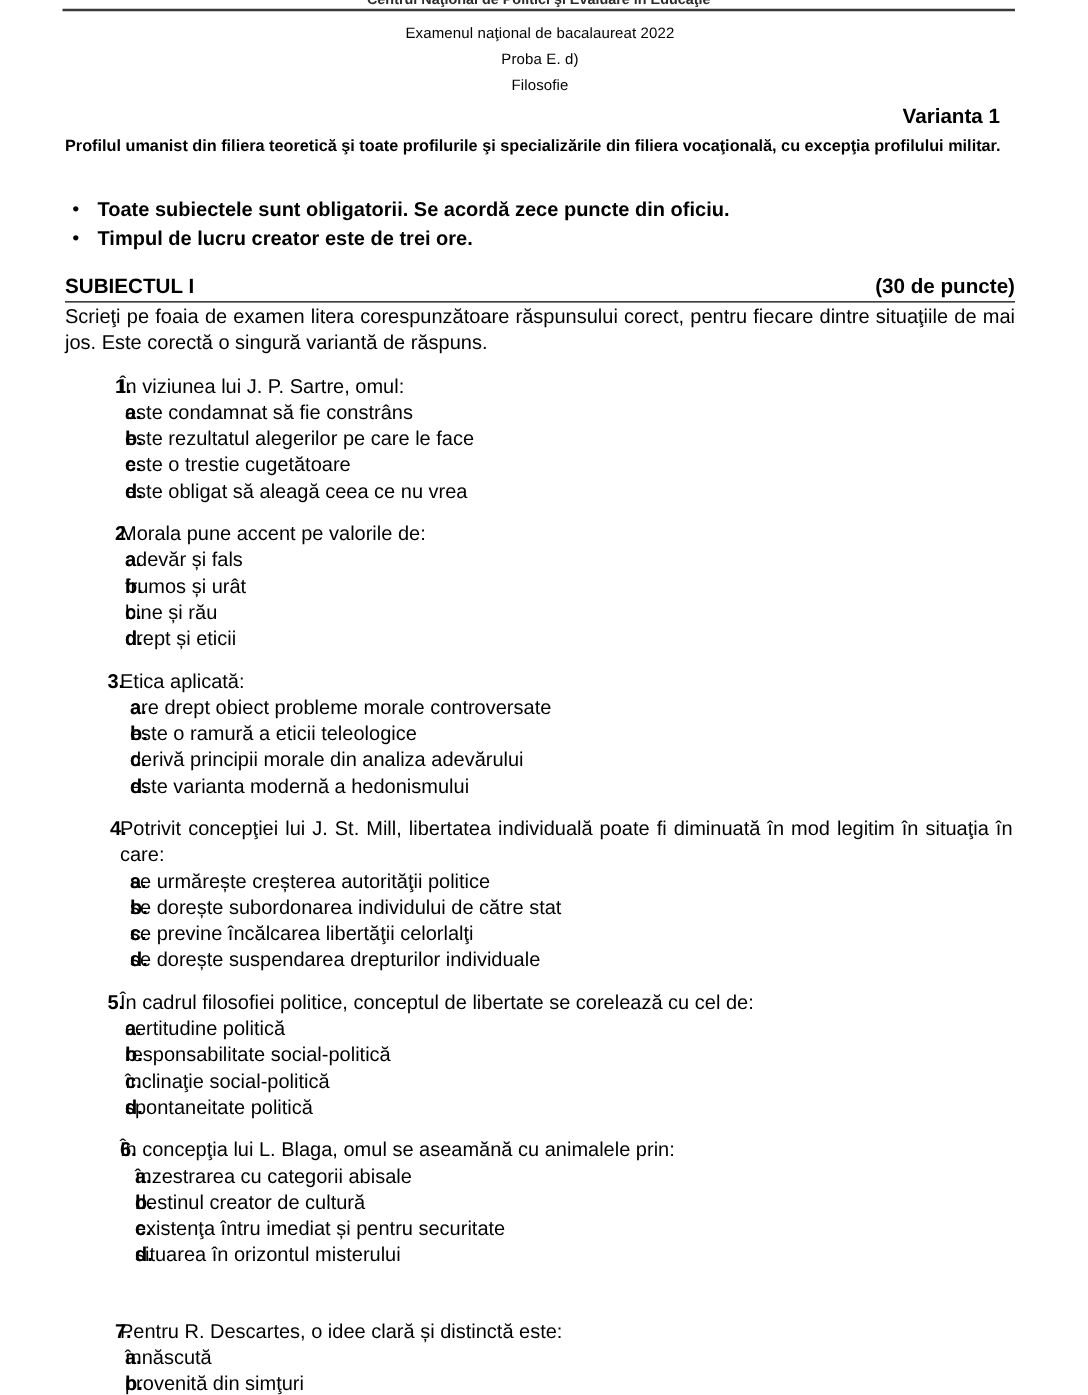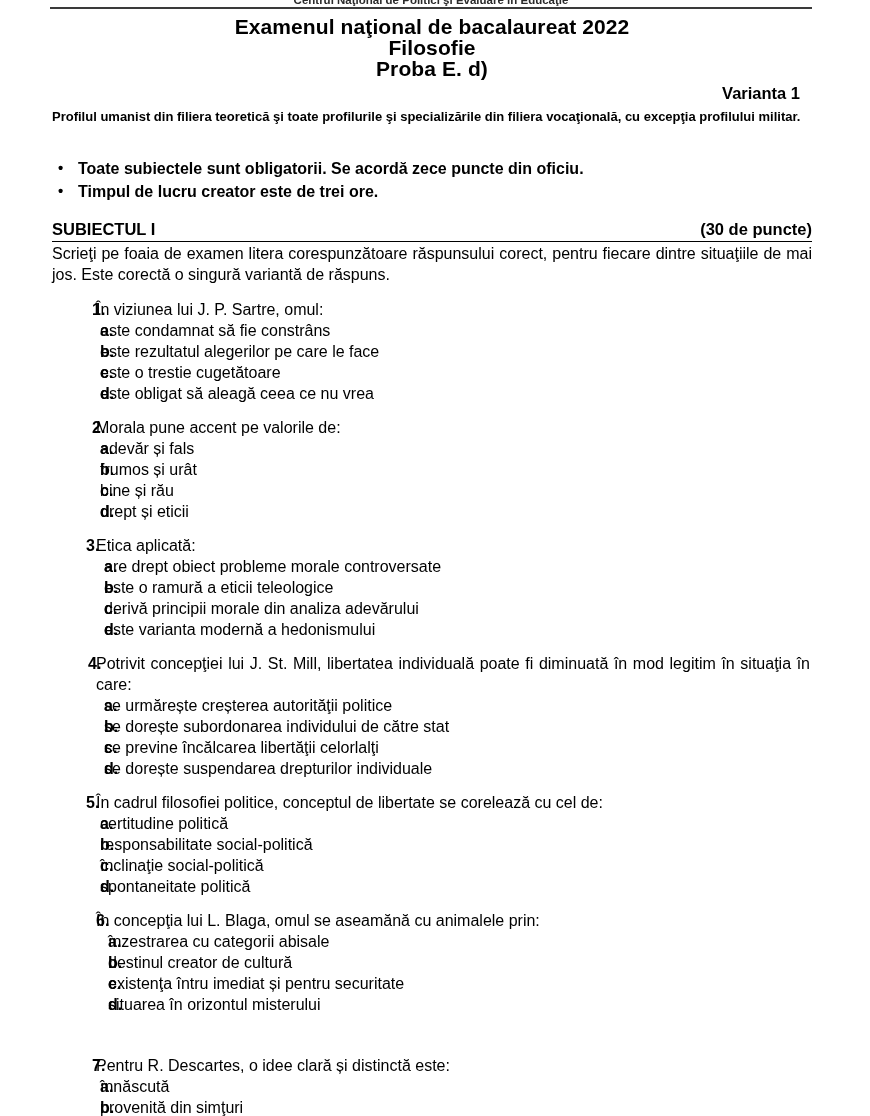--- a/index.html
+++ b/index.html
@@ -49,22 +49,22 @@
     height: 0;
     border-top: 2px solid #3a3a3a;
   }
 
   
   .title-block {
     padding-top: 16px;
     text-align: center;
   }
   .title-line {
-    font-size: 21px;
-    font-weight: bold;
+    font-size: 12px;
+    font-weight: normal;
     line-height: 21px;
     letter-spacing: 0.1px;
   }
 
   .variant-line {
     text-align: right;
     font-size: 16.5px;
     font-weight: bold;
     line-height: 21px;
     margin-top: 4px;
@@ -186,22 +186,22 @@
 
 <div class="page">
 
   <div class="inst-header-wrap">
     <div class="inst-header">Centrul Naţional de Politici şi Evaluare în Educaţie</div>
   </div>
   <div class="header-rule"></div>
 
   <div class="title-block">
     <div class="title-line">Examenul naţional de bacalaureat 2022</div>
+    <div class="title-line">Proba E. d)</div>
     <div class="title-line">Filosofie</div>
-    <div class="title-line">Proba E. d)</div>
   </div>
 
   <div class="variant-line">Varianta 1</div>
 
   <div class="profile-par">Profilul umanist din filiera teoretică şi toate profilurile şi specializările din filiera vocaţională, cu excepţia profilului militar.</div>
 
   <ul class="bullets">
     <li class="bullet-item">Toate subiectele sunt obligatorii. Se acordă zece puncte din oficiu.</li>
     <li class="bullet-item">Timpul de lucru creator este de trei ore.</li>
   </ul>

